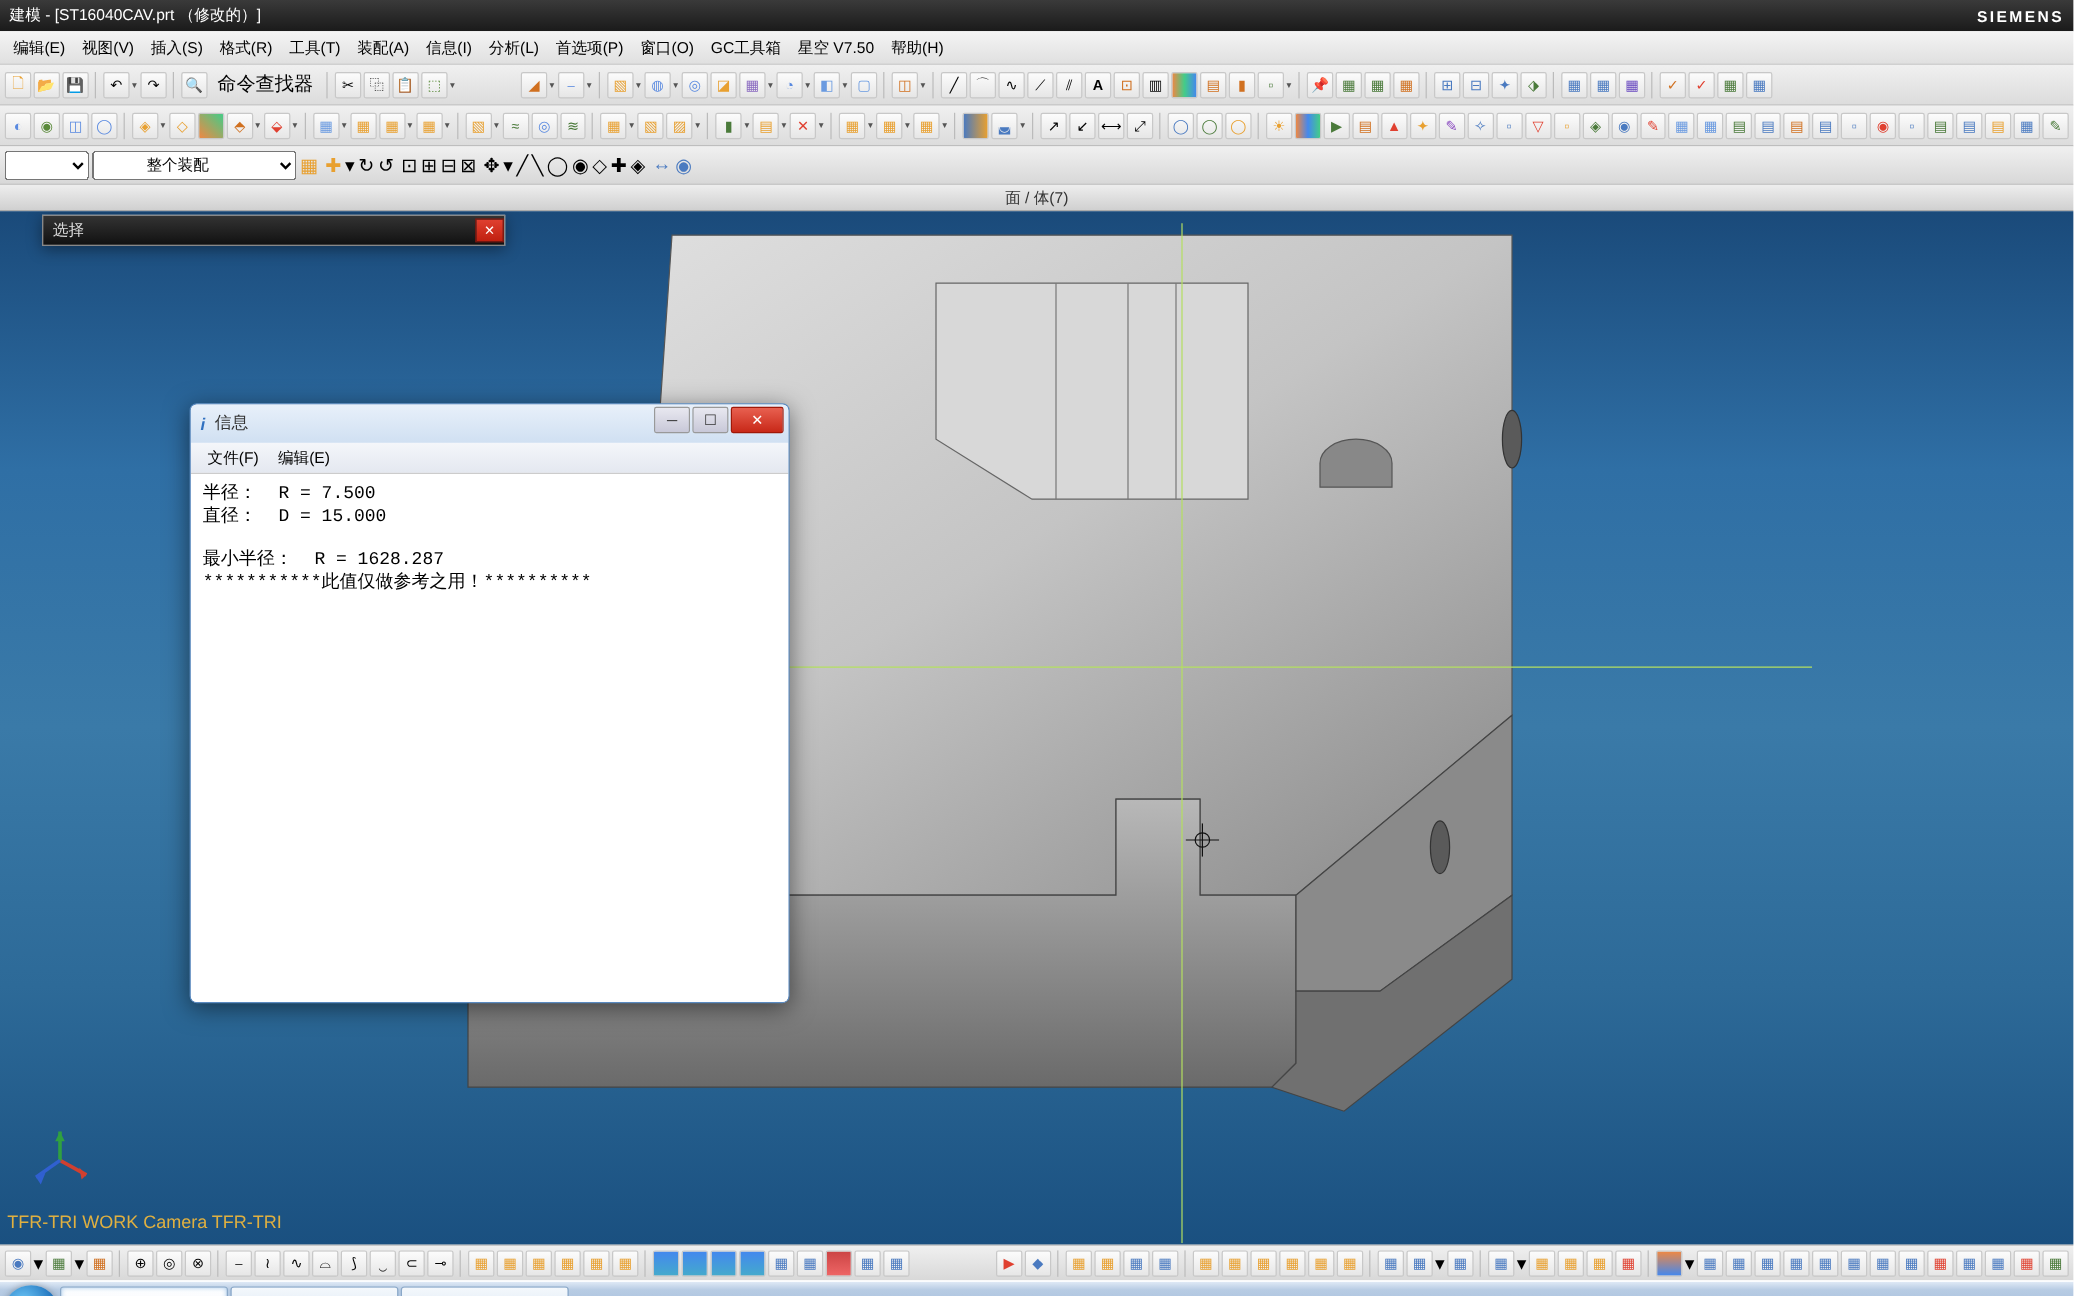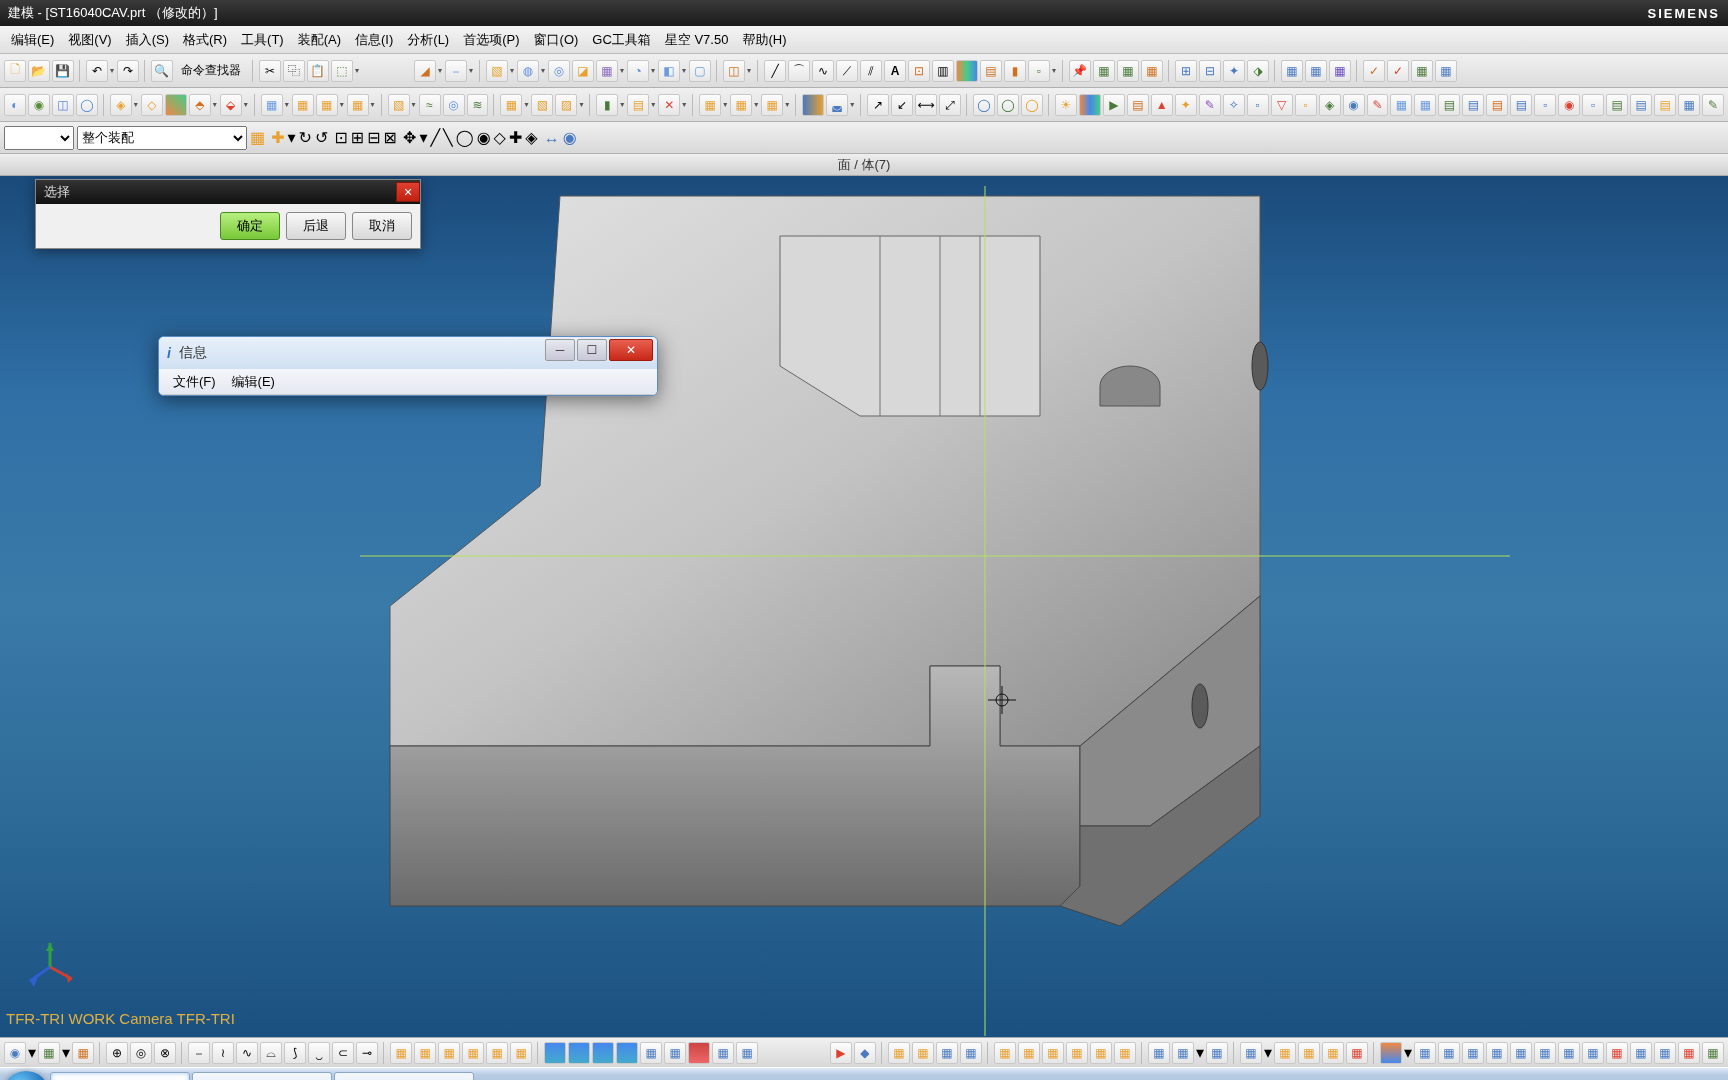--- a/index.html
+++ b/index.html
@@ -94,21 +94,21 @@
 <div class="toolbar">
   <span class="tb" style="color:#e8a030;">🗋</span>
   <span class="tb" style="color:#e8a030;">📂</span>
   <span class="tb" style="color:#4a7ac0;">💾</span>
   <span class="sep"></span>
   <span class="tb">↶</span>
     <span class="dd">▾</span>
   <span class="tb">↷</span>
   <span class="sep"></span>
   <span class="tb" style="color:#666;">🔍</span>
-  <span style="font-size:12px;padding:0 6px;">命令查找器</span>
+  <span style="font-size:16px;padding:0 6px;">命令查找器</span>
   <span class="sep"></span>
   <span class="tb">✂</span>
   <span class="tb">⿻</span>
   <span class="tb">📋</span>
   <span class="tb" style="color:#5a8a3a;">⬚</span>
     <span class="dd">▾</span>
   <div style="width:50px;"></div>
   <span class="tb" style="color:#d07020;">◢</span>
     <span class="dd">▾</span>
   <span class="tb" style="color:#5a8ae0;">⎯</span>
@@ -252,21 +252,21 @@
   <span class="tb" style="color:#4a7ac0;">▫</span>
   <span class="tb" style="color:#4a7a3a;">▤</span>
   <span class="tb" style="color:#4a7ac0;">▤</span>
   <span class="tb" style="color:#e8a030;">▤</span>
   <span class="tb" style="color:#4a7ac0;">▦</span>
   <span class="tb" style="color:#4a7a3a;">✎</span>
 </div>
 
 <div class="selrow">
   <select style="width:70px;"><option></option></select>
-  <select style="width:170px;"><option>整个装配</option></select>
+  <select style="width:170px;padding-left:40px;"><option>整个装配</option></select>
   <span class="tb" style="color:#e8a030;">▦</span>
   <span class="sep"></span>
   <span class="tb" style="color:#e8a030;">✚</span>
     <span class="dd">▾</span>
   <span class="tb">↻</span>
   <span class="tb">↺</span>
   <span class="sep"></span>
   <span class="tb">⊡</span>
   <span class="tb">⊞</span>
   <span class="tb">⊟</span>
@@ -343,43 +343,43 @@
       <polygon points="30,6 26,14 34,14" fill="#30a040"></polygon>
       <polygon points="10,44 18,40 14,50" fill="#3060d0"></polygon>
     </svg>
 
     <div class="camlabel">TFR-TRI WORK Camera TFR-TRI</div>
 
     <div class="dlg" style="top:3px;left:35px;width:386px;">
       <div class="dlg-title">
         <span>选择</span>
         <span class="dlg-close">✕</span>
-      </div>
-      <div class="dlg-btns">
-        <button class="dlg-btn primary">确定</button>
-        <button class="dlg-btn">后退</button>
-        <button class="dlg-btn">取消</button>
       </div>
     </div>
   </div>
 
   <div class="win7" style="top:160px;left:158px;width:500px;">
     <div class="win7-title">
       <span style="color:#3070c0;font-style:italic;font-weight:bold;margin-right:8px;">i</span>
       <span>信息</span>
       <div class="wincontrols">
         <span class="wc min">─</span>
         <span class="wc max">☐</span>
         <span class="wc cls">✕</span>
       </div>
     </div>
     <div class="win7-menu">
       <span>文件(F)</span>
       <span>编辑(E)</span>
     </div>
+    <div class="win7-body">半径：  R = 7.500
+直径：  D = 15.000
+
+最小半径：  R = 1628.287
+***********此值仅做参考之用！**********</div>
   </div>
 </div>
 
 <div class="bottombar">
   <span class="tb" style="color:#4a7ac0;">◉</span>
     <span class="dd">▾</span>
   <span class="tb" style="color:#4a7a3a;">▦</span>
     <span class="dd">▾</span>
   <span class="tb" style="color:#d07020;">▦</span>
   <span class="sep"></span>

